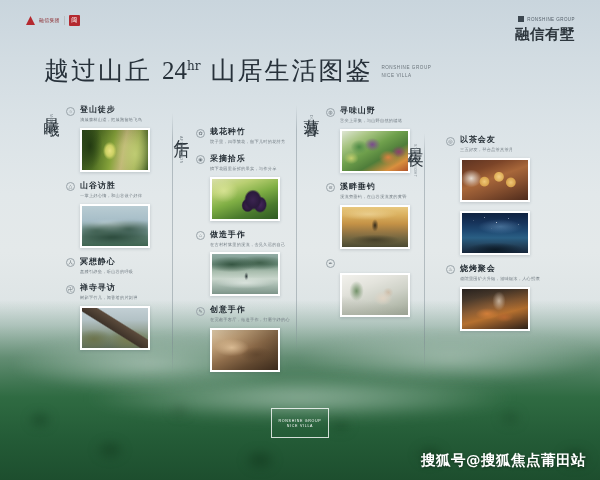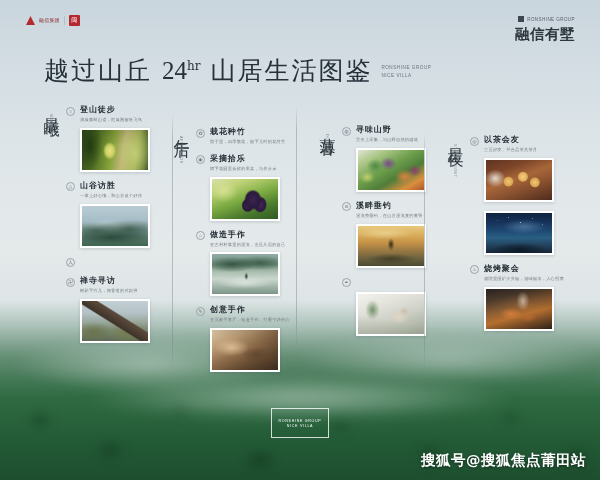--- a/index.html
+++ b/index.html
@@ -485,20 +485,24 @@
             </div>
           </div>
           <div class="thumb" style="margin-left:14px">
               <div class="ph ph-mountain"></div>
             </div>
         </div>
 
         <div class="item">
           <div class="item-head">
             <div class="ico">人</div>
+            <div class="item-txt">
+              <div class="item-title">冥想静心</div>
+              <div class="item-desc">盘膝引静坐，听山谷的呼吸</div>
+            </div>
           </div>
         </div>
 
         <div class="item">
           <div class="item-head">
             <div class="ico">卍</div>
             <div class="item-txt">
               <div class="item-title">禅寺寻访</div>
               <div class="item-desc">树影下竹几，闻香茗的片刻禅</div>
             </div>
@@ -567,21 +571,21 @@
           <div class="thumb" style="margin-left:14px">
               <div class="ph ph-craft"></div>
             </div>
         </div>
 
       </div>
     </div>
 
     <div class="col-rule" style="left:296px; top:0px; height:248px;"></div>
 
-    <div class="col" style="left:296px; top:20px; width:150px;margin-left:16px;">
+    <div class="col" style="left:296px; top:1px; width:150px;">
       <div class="sec-label">
         <div class="cn">薄暮</div>
         <div class="en">DUSK</div>
       </div>
       <div class="items">
 
         <div class="item">
           <div class="item-head">
             <div class="ico">◍</div>
             <div class="item-txt">
@@ -614,21 +618,21 @@
           <div class="thumb" style="margin-left:14px">
               <div class="ph ph-write"></div>
             </div>
         </div>
 
       </div>
     </div>
 
     <div class="col-rule" style="left:424px; top:28px; height:238px;"></div>
 
-    <div class="col" style="left:440px; top:30px; width:150px;">
+    <div class="col" style="left:400px; top:30px; width:150px;gap:16px;">
       <div class="sec-label">
         <div class="cn">星夜</div>
         <div class="en">STARRY NIGHT</div>
       </div>
       <div class="items">
 
         <div class="item">
           <div class="item-head">
             <div class="ico">◎</div>
             <div class="item-txt">

